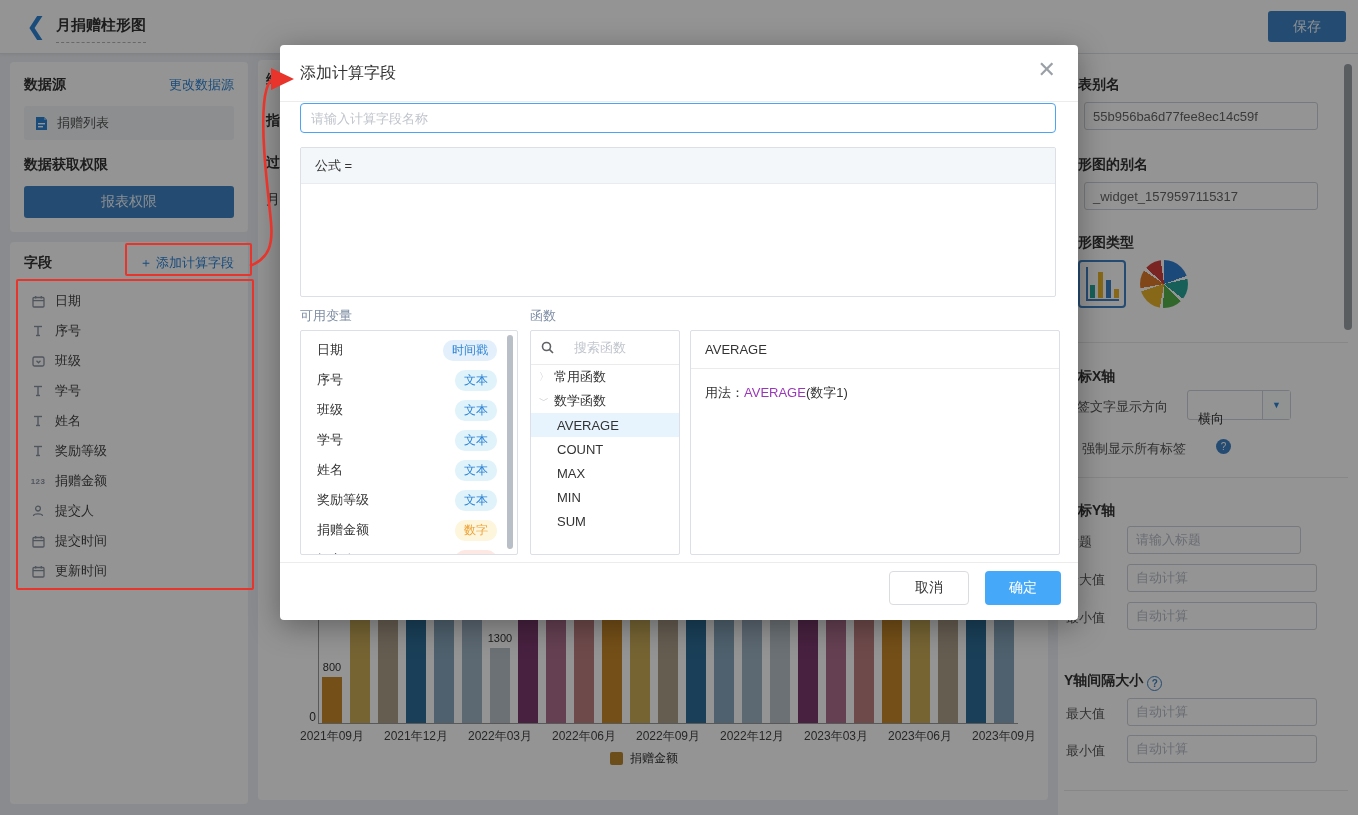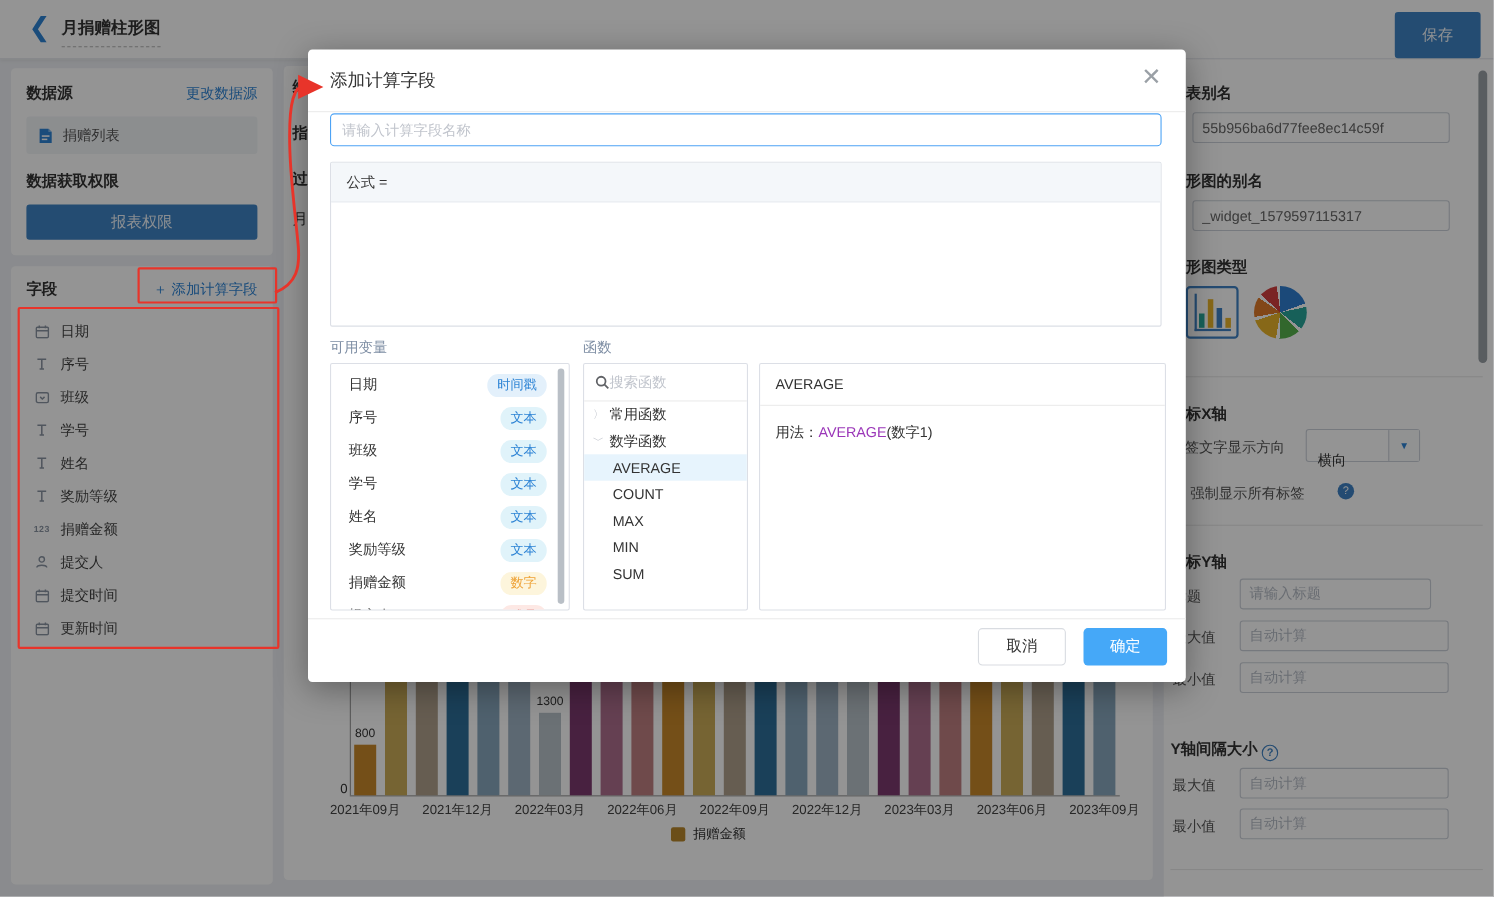--- a/index.html
+++ b/index.html
@@ -4,21 +4,21 @@
 <style>
   * { margin:0; padding:0; box-sizing:border-box; }
   html,body { width:1358px; height:815px; }
   body { font-family:"Liberation Sans","DejaVu Sans",sans-serif; background:#eef0f4; position:relative; overflow:hidden; }
   .abs { position:absolute; }
 
   
   .topbar { left:0; top:0; width:1358px; height:54px; background:#fff; border-bottom:1px solid #dfe3e8; box-shadow:0 1px 3px rgba(0,0,0,.06); z-index:1; }
   .back { left:24px; top:13px; width:24px; height:28px; color:#2e84d5; font-size:24px; line-height:26px; text-align:center; cursor:pointer; }
   .page-title { left:56px; top:16px; font-size:15px; font-weight:bold; color:#333; padding-bottom:7px; border-bottom:1px dashed #b3b3b3; }
-  .save-btn { left:1268px; top:11px; width:78px; height:42px; background:#3f83c4; color:#f2f7fc; font-size:14px; border:none; border-radius:3px; }
+  .save-btn { left:1268px; top:11px; width:78px; height:31px; background:#3f83c4; color:#f2f7fc; font-size:14px; border:none; border-radius:3px; }
 
   
   .card { background:#fff; border-radius:4px; }
   .card1 { left:10px; top:62px; width:238px; height:170px; padding:14px; z-index:1; }
   .card2 { left:10px; top:242px; width:238px; height:562px; padding:12px 14px; z-index:1; }
   .row-between { display:flex; justify-content:space-between; align-items:center; }
   .h-label { font-size:14px; font-weight:bold; color:#333; }
   .link { font-size:13px; color:#2e84d5; cursor:pointer; }
   .ds-item { margin-top:12px; height:34px; background:#f1f4f7; border-radius:3px; display:flex; align-items:center; padding-left:10px; font-size:13px; color:#555; gap:8px; }
   .perm-label { margin-top:16px; }
@@ -77,21 +77,21 @@
   .vars { left:20px; width:218px; }
   .var-row { height:30px; display:flex; align-items:center; justify-content:space-between; padding:0 20px 0 16px; }
   .var-name { font-size:13px; color:#333; }
   .tag { font-size:12px; padding:2px 9px; border-radius:10px; }
   .tag.timestamp { color:#2e84d5; background:#e3f0fb; }
   .tag.text { color:#2e84d5; background:#e0f3fa; }
   .tag.number { color:#eea236; background:#fdf5dc; }
   .tag.member { color:#e2574c; background:#fde8e4; }
   .var-thumb { position:absolute; right:4px; top:4px; width:6px; height:214px; background:#b9bfc6; border-radius:3px; }
   .fns { left:250px; width:150px; }
-  .fn-search { height:34px; border-bottom:1px solid #ebebeb; display:flex; align-items:center; gap:0; padding-left:10px; }
+  .fn-search { height:34px; border-bottom:1px solid #ebebeb; display:flex; align-items:center; gap:20px; padding-left:10px; }
   .fn-search .ph { font-size:13px; color:#c0c4cc; }
   .tree-row { height:24px; display:flex; align-items:center; gap:5px; font-size:13px; color:#333; padding-left:8px; }
   .tree-row .chev { color:#c0c4cc; font-size:10px; width:10px; }
   .tree-leaf { height:24px; display:flex; align-items:center; font-size:13px; color:#333; padding-left:26px; }
   .tree-leaf.sel { background:#e7f4fd; }
   .detail { left:410px; width:370px; }
   .detail-head { height:38px; border-bottom:1px solid #ebebeb; display:flex; align-items:center; padding-left:14px; font-size:13px; color:#333; }
   .detail-body { padding:10px 14px; font-size:13px; color:#333; line-height:27px; }
   .fn-purple { color:#9a36b8; }
   .chip { background:#e1f0fb; color:#2e84d5; padding:2px 7px; border-radius:3px; font-size:12px; }

